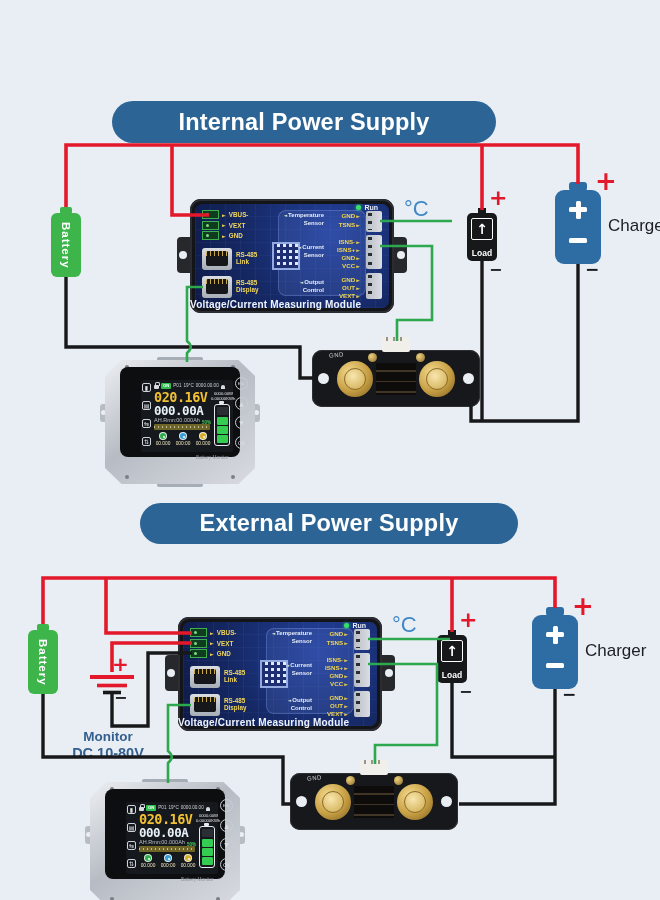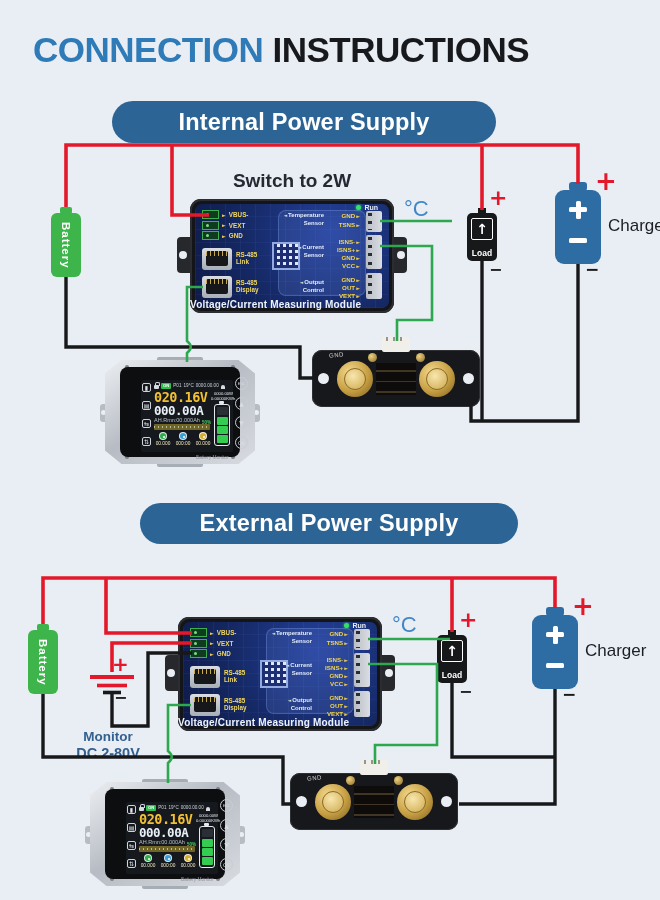--- a/index.html
+++ b/index.html
@@ -114,21 +114,21 @@
   .grp .bullet{font-size:4.5px;color:#cfe0cf;margin-right:1px}
   .pin{position:absolute;right:34px;font-size:6.2px;font-weight:700;color:#f0d44f;white-space:nowrap}
   .pin .pin-arrow{font-size:5px;color:#e8c84f;margin-left:1px}
   .hseg{position:absolute;right:12px;width:16px;border-radius:2px;background:linear-gradient(90deg,#b9bec6,#dadde2)}
   .hseg::before{content:"";position:absolute;left:2px;top:2px;bottom:2px;width:4px;
       background:repeating-linear-gradient(180deg,#2a2d33 0 3px,transparent 3px 8.2px)}
   .hs-1{top:12px;height:21px}.hs-2{top:36px;height:34px}.hs-3{top:74px;height:26px}
   .mod-bottom{position:absolute;left:0;right:0;bottom:3px;text-align:left;font-size:10px;font-weight:700;color:#eef3fb;letter-spacing:.2px}
 
   
-  .dmon{position:relative;width:150px;height:104px}
+  .dmon{position:relative;width:150px;height:124px}
   .dmon-tab{position:absolute;left:52px;width:46px;height:7px;background:#a7adb5;border-radius:2px}
   .tab-t{top:-3px}.tab-b{bottom:-3px}
   .dmon-body{position:absolute;inset:0;background:linear-gradient(145deg,#eceef1,#b7bcc4 45%,#d8dbe0);
       clip-path:polygon(11% 0,89% 0,100% 13%,100% 87%,89% 100%,11% 100%,0 87%,0 13%)}
   .dmon-wing{position:absolute;top:44px;width:9px;height:18px;background:#b7bcc3;border-radius:3px}
   .wing-l{left:-5px}.wing-r{right:-5px}
   .dmon-wing::after{content:"";position:absolute;top:6px;width:5px;height:5px;border-radius:50%;background:var(--page-bg)}
   .wing-l::after{left:1px}.wing-r::after{right:1px}
   .dmon-screw{position:absolute;width:4px;height:4px;border-radius:50%;background:#7b8087}
   .scw-1{left:20px;top:5px}.scw-2{right:20px;top:5px}.scw-3{left:20px;bottom:5px}.scw-4{right:20px;bottom:5px}
@@ -175,29 +175,24 @@
   .w-green{stroke:var(--wire-green);stroke-width:2.6}
   .w-bar-red{stroke:var(--wire-red);stroke-width:4.2}
   .w-bar-red2{stroke:var(--wire-red);stroke-width:3.6}
   .w-bar-black{stroke:var(--wire-black);stroke-width:3.6}
 </style>
 </head>
 <body>
 
 <div class="canvas">
 
-  <div class="main-title">
-    <span class="t1">CONNECTION</span>
-    <span class="t2">INSTRUCTIONS</span>
-  </div>
 
   <div class="badge badge-1">Internal Power Supply</div>
   <div class="badge badge-2">External Power Supply</div>
 
-  <div class="switch-title st-1">Switch to 2W</div>
 
   <div class="tempc tc-1">°C</div>
   <div class="tempc tc-2">°C</div>
 
   <div class="abs" style="left:51px;top:213px">
   <div class="battery">
     <div class="battery-nub"></div>
     <div class="battery-label">Battery</div>
   </div>
 </div>
@@ -534,21 +529,21 @@
         <div class="dmon-btn btn-ok">OK</div>
       </div>
     </div>
   </div>
 </div>
 
   <div class="dc-plus glyph">+</div>
   <div class="dc-minus glyph">−</div>
   <div class="ext-label">
     <div class="l1">Monitor</div>
-    <div class="l2">DC 2-80V</div>
+    <div class="l2">DC 10-80V</div>
   </div>
 
   <svg class="wire-layer" width="660" height="900" viewBox="0 0 660 900">
 
     <path class="w-red" d="M66,207 L66,145 L578,145 L578,184"></path>
     <path class="w-red" d="M172,145 L172,215 L209,215"></path>
     <path class="w-red" d="M482,145 L482,210"></path>
     <path class="w-black" d="M66,277 L66,347 L300,347 L300,378 L314,378"></path>
     <path class="w-black" d="M482,261 L482,421"></path>
     <path class="w-black" d="M578,264 L578,421 L471,421 L471,404"></path>

